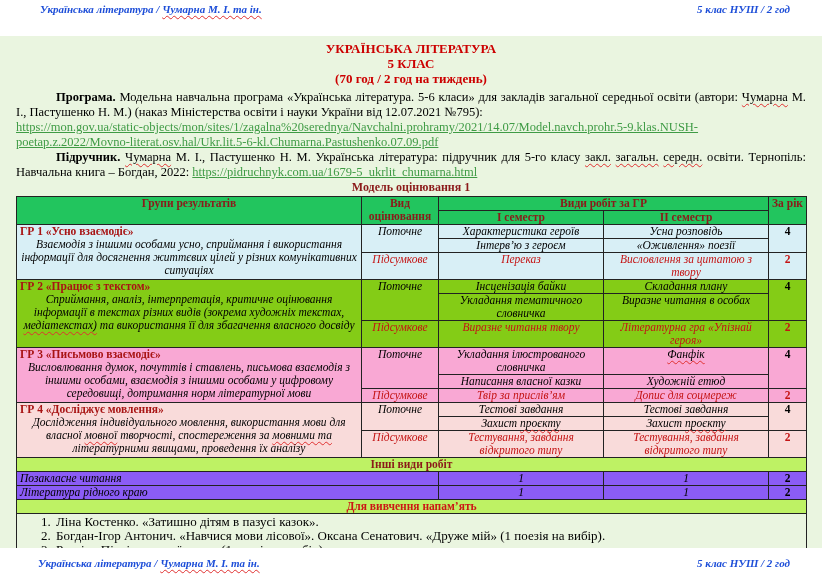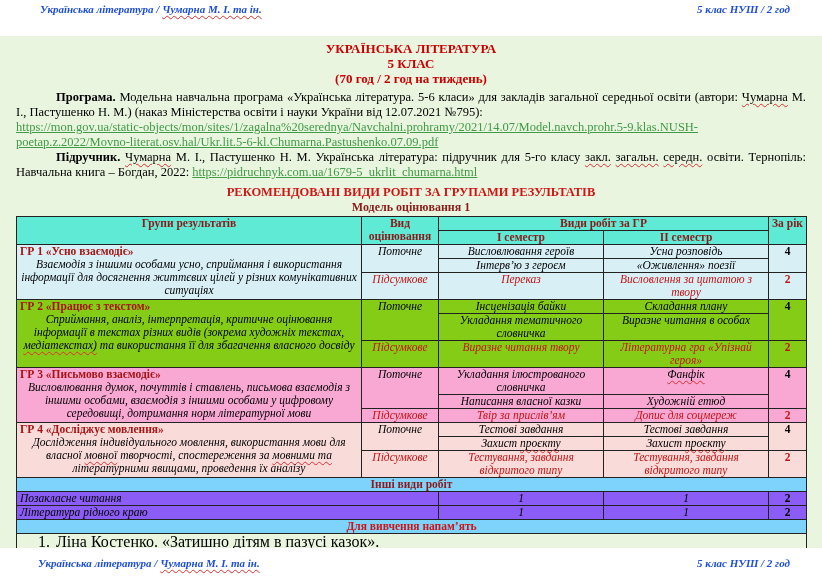--- a/index.html
+++ b/index.html
@@ -23,36 +23,36 @@
   .doc-title { text-align: center; color: #cc0000; font-weight: bold; font-size: 13px; line-height: 15px; margin: 2px 0 4px; }
   .para { text-align: justify; font-size: 12.5px; line-height: 15px; text-indent: 40px; color: #000; }
   .linkline { font-size: 12.5px; line-height: 15px; overflow-wrap: anywhere; }
   a.link { color: #3f9b45; text-decoration: underline; cursor: pointer; }
   .sq { text-decoration-line: underline; text-decoration-style: wavy; text-decoration-color: #e03030; text-decoration-thickness: 1px; text-underline-offset: 2px; }
   .sect-head { text-align: center; color: #d11515; font-weight: bold; font-size: 12.5px; line-height: 15px; margin-top: 5px; }
   .model-head { text-align: center; color: #8b1a1a; font-weight: bold; font-size: 12px; line-height: 14px; margin-bottom: 2px; }
 
   table.results { width: 790px; margin: 0 auto; border-collapse: collapse; table-layout: fixed; }
   .results td, .results th { border: 1px solid #222; padding: 0 3px; font-size: 11.5px; line-height: 13px; vertical-align: top; }
-  .results th { background: #5eead4; color: #8b1a1a; text-align: center; font-weight: bold; }
+  .results th { background: #22c55e; color: #8b1a1a; text-align: center; font-weight: bold; }
   .group-title { color: #a81414; font-weight: bold; }
   .group-desc { font-style: italic; text-align: center; }
   td.cell, td.label { text-align: center; font-style: italic; }
   td.year { text-align: center; font-weight: bold; font-style: normal; }
   tr.final td { color: #c41414; }
   tr.g1 > td { background: #d8eff6; }
   tr.g2 > td { background: #84cc16; }
   tr.g3 > td { background: #f9a8d4; }
   tr.g4 > td { background: #f9dbda; }
-  tr.band-row > td { background: #7dd3fc; color: #8b1a1a; font-weight: bold; text-align: center; }
+  tr.band-row > td { background: #bef264; color: #8b1a1a; font-weight: bold; text-align: center; }
   tr.band-row.bright > td { color: #cc1515; }
   tr.white > td { background: #8b5cf6; }
   td.wlabel { text-align: left; font-style: italic; background: #ffffff; }
   tr.mem-row > td { background: #eaf5e0; }
-  .mem-list { margin: 1px 0 2px; padding-left: 34px; font-size: 16px; line-height: 14px; color: #000; font-family: Liberation Serif, serif; }
+  .mem-list { margin: 1px 0 2px; padding-left: 34px; font-size: 13px; line-height: 14px; color: #000; font-family: Liberation Serif, serif; }
   .mem-list li { padding-left: 2px; }
 </style>
 </head>
 <body>
 
 <div class="page">
 
   <div class="band top">
     <div><span>Українська література / </span><span class="sq">Чумарна М. І. та ін.</span></div>
     <div>5 клас НУШ / 2 год</div>
@@ -64,21 +64,20 @@
       <div>УКРАЇНСЬКА ЛІТЕРАТУРА</div>
       <div>5 КЛАС</div>
       <div>(70 год / 2 год на тиждень)</div>
     </div>
 
     <p class="para"><b>Програма.</b><span> Модельна навчальна програма «Українська література. 5-6 класи» для закладів загальної середньої освіти (автори: </span><span class="sq">Чумарна</span><span> М. І., Пастушенко Н. М.) (наказ Міністерства освіти і науки України від 12.07.2021 №795):</span></p>
     <div class="linkline"><a class="link">https://mon.gov.ua/static-objects/mon/sites/1/zagalna%20serednya/Navchalni.prohramy/2021/14.07/Model.navch.prohr.5-9.klas.NUSH-poetap.z.2022/Movno-literat.osv.hal/Ukr.lit.5-6-kl.Chumarna.Pastushenko.07.09.pdf</a></div>
 
     <p class="para"><b>Підручник.</b><span> </span><span class="sq">Чумарна</span><span> М. І., Пастушенко Н. М. Українська література: підручник для 5-го класу </span><span class="sq">закл.</span><span> </span><span class="sq">загальн.</span><span> </span><span class="sq">середн.</span><span> освіти. Тернопіль: Навчальна книга – Богдан, 2022: </span><a class="link">https://pidruchnyk.com.ua/1679-5_ukrlit_chumarna.html</a></p>
 
-    <div class="sect-head">РЕКОМЕНДОВАНІ ВИДИ РОБІТ ЗА ГРУПАМИ РЕЗУЛЬТАТІВ</div>
     <div class="model-head">Модель оцінювання 1</div>
 
     <table class="results">
       <colgroup>
         <col style="width:345px">
           <col style="width:77px">
           <col style="width:165px">
           <col style="width:165px">
           <col style="width:38px">
       </colgroup>
@@ -93,21 +92,21 @@
           <th>І семестр</th>
           <th>ІІ семестр</th>
         </tr>
 
         <tr class="g1">
           <td rowspan="3">
             <div class="group-title">ГР 1 «Усно взаємодіє»</div>
             <div class="group-desc">Взаємодія з іншими особами усно, сприймання і використання інформації для досягнення життєвих цілей у різних комунікативних ситуаціях</div>
           </td>
           <td class="label" rowspan="2">Поточне</td>
-          <td class="cell">Висловлювання героїв</td>
+          <td class="cell">Характеристика героїв</td>
           <td class="cell">Усна розповідь</td>
           <td class="year" rowspan="2">4</td>
         </tr>
         <tr class="g1">
           <td class="cell">Інтерв’ю з героєм</td>
           <td class="cell">«Оживлення» поезії</td>
         </tr>
         <tr class="g1 final">
           <td class="label">Підсумкове</td>
           <td class="cell">Переказ</td>

